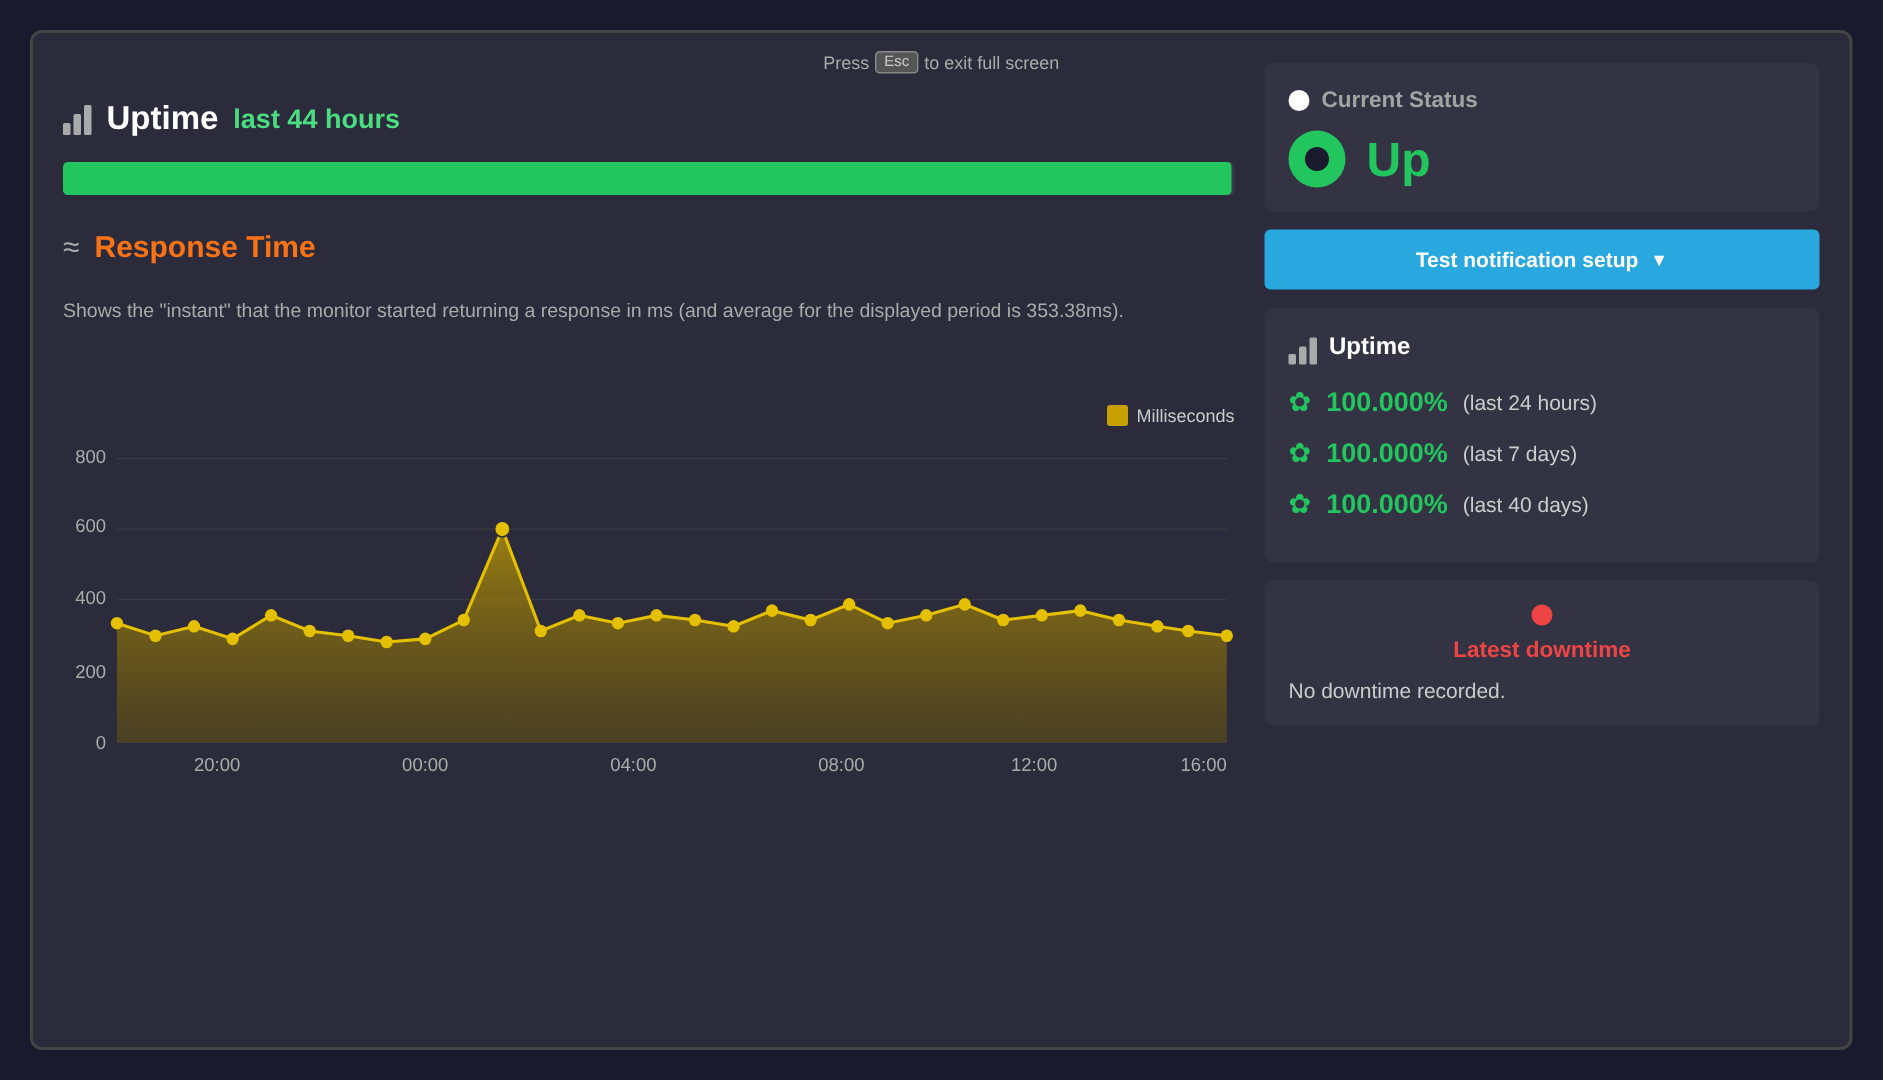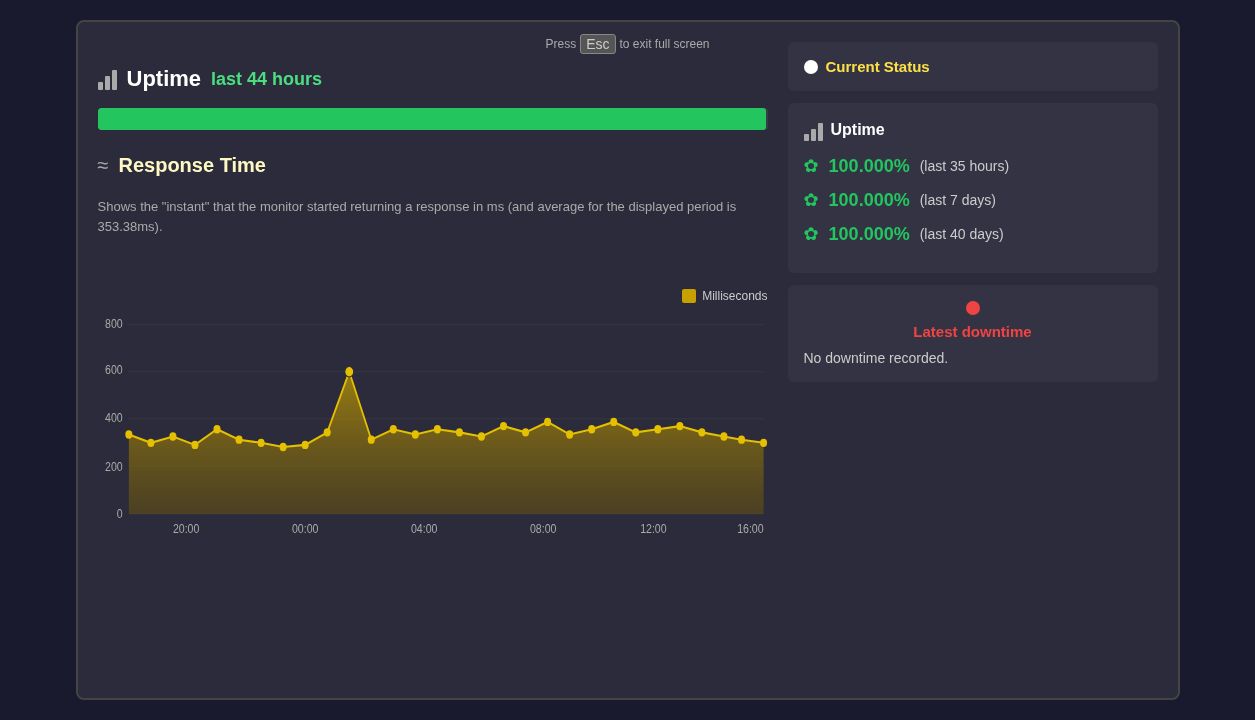--- a/index.html
+++ b/index.html
@@ -9,21 +9,21 @@
       display: flex;
       align-items: center;
       justify-content: center;
       min-height: 100vh;
       padding: 20px;
     }
     .outer-container {
       background: #2b2b3b;
       border: 2px solid #444;
       border-radius: 8px;
-      width: 1104px;
+      width: 1215px;
       min-height: 680px;
       padding: 20px;
       display: flex;
       gap: 20px;
       position: relative;
     }
     .left-panel {
       flex: 1;
       display: flex;
       flex-direction: column;
@@ -45,21 +45,21 @@
       font-size: 12px;
       display: flex;
       align-items: center;
       gap: 4px;
     }
     .esc-key {
       background: #555;
       border: 1px solid #888;
       border-radius: 3px;
       padding: 1px 5px;
-      font-size: 14px;
+      font-size: 10px;
       color: #ccc;
     }
     
     .uptime-header {
       display: flex;
       align-items: center;
       gap: 10px;
       margin-top: 24px;
     }
     .uptime-title {
@@ -87,21 +87,21 @@
     
     .response-header {
       display: flex;
       align-items: center;
       gap: 10px;
       margin-top: 8px;
     }
     .response-title {
       font-size: 20px;
       font-weight: bold;
-      color: #fef9c3;
+      color: #f97316;
     }
     .response-sub {
       font-size: 16px;
       color: #4ade80;
       font-weight: bold;
     }
     .response-desc {
       font-size: 13px;
       color: #aaa;
       line-height: 1.5;
@@ -136,21 +136,21 @@
     }
     
     .card {
       background: #333344;
       border-radius: 6px;
       padding: 16px;
     }
     .card-title {
       font-size: 15px;
       font-weight: bold;
-      color: #fde047;
+      color: #a3a3a3;
       display: flex;
       align-items: center;
       gap: 8px;
     }
     .status-dot {
       width: 14px;
       height: 14px;
       border-radius: 50%;
       background: #fff;
       border: 2px solid #fff;
@@ -390,36 +390,44 @@
     </div>
   </div>
 
   <div class="right-panel">
 
     <div class="card">
       <div class="card-title">
         <div class="status-dot"></div>
         <span>Current Status</span>
       </div>
-    </div>
-
+      <div class="status-up">
+        <div class="status-up-icon"></div>
+        <span class="status-up-text">Up</span>
+      </div>
+    </div>
+
+    <button class="btn-notification">
+      <span>Test notification setup</span>
+      <span class="btn-dropdown-arrow">▼</span>
+    </button>
 
     <div class="card">
       <div class="uptime-card-title">
         <div class="bar-chart-icon">
           <span style="height:7px; background:#aaa;"></span>
           <span style="height:12px; background:#aaa;"></span>
           <span style="height:18px; background:#aaa;"></span>
         </div>
         <span>Uptime</span>
       </div>
       <div class="uptime-stat-row">
         <span class="star-icon">✿</span>
         <span class="uptime-pct">100.000%</span>
-        <span class="uptime-period">(last 35 hours)</span>
+        <span class="uptime-period">(last 24 hours)</span>
       </div>
       <div class="uptime-stat-row">
         <span class="star-icon">✿</span>
         <span class="uptime-pct">100.000%</span>
         <span class="uptime-period">(last 7 days)</span>
       </div>
       <div class="uptime-stat-row">
         <span class="star-icon">✿</span>
         <span class="uptime-pct">100.000%</span>
         <span class="uptime-period">(last 40 days)</span>

